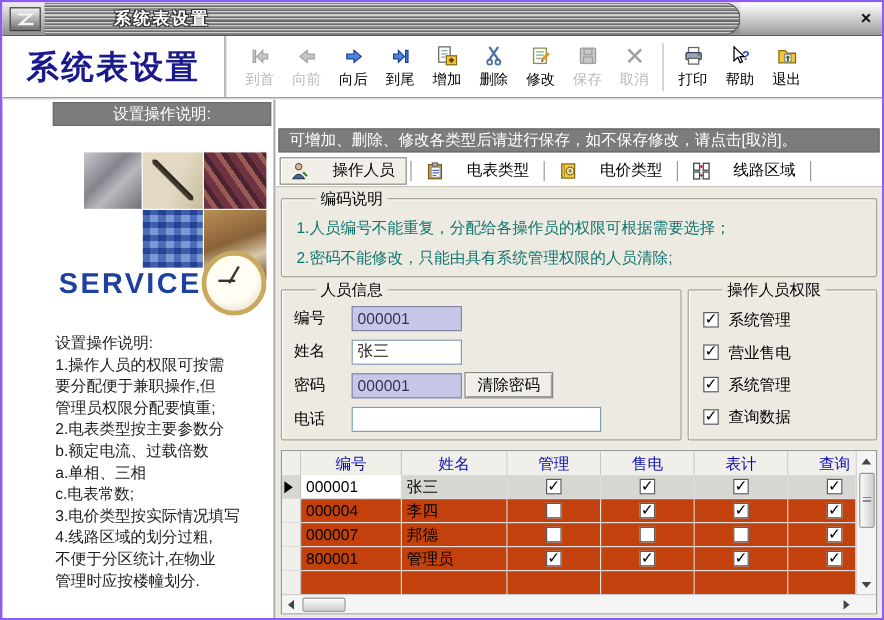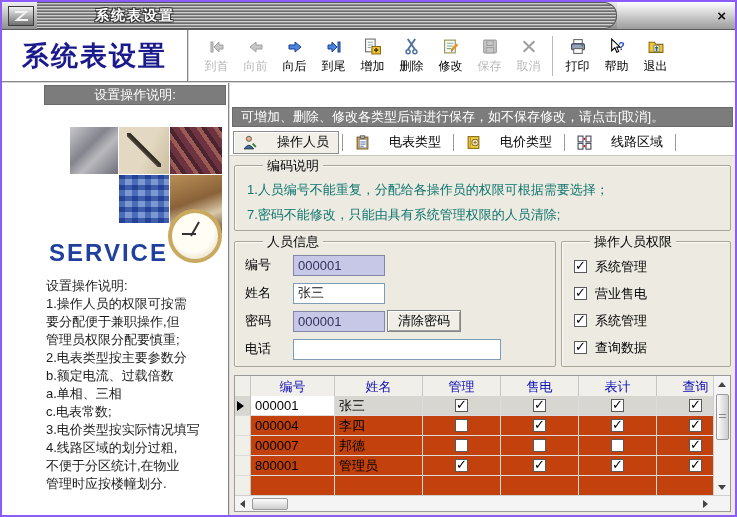--- a/index.html
+++ b/index.html
@@ -37,21 +37,21 @@
   .sq { position:absolute; }
   .sq-tools   { left:28px;  top:20px;  width:48px; height:47px; background:linear-gradient(135deg,#c8c8cc 0%,#84848e 40%,#b9b9bd 60%,#6e6e78 100%); }
   .sq-pen     { left:77px;  top:20px;  width:50px; height:47px; background:linear-gradient(115deg,#e3d9c2 55%,#c9bc9e 100%); }
   .sq-pen::after { content:""; position:absolute; left:8px; top:6px; width:34px; height:34px; background:linear-gradient(45deg,transparent 44%,#4a4238 46%,#2c261e 54%,transparent 56%); }
   .sq-pencil  { left:128px; top:20px;  width:52px; height:47px; background:repeating-linear-gradient(55deg,#6e3340 0 6px,#9c5a54 6px 10px,#4c2430 10px 14px); }
   .sq-keys    { left:77px;  top:68px;  width:50px; height:48px; background:repeating-linear-gradient(0deg,#5c7cc0 0 5px,#b9cbe9 5px 11px), repeating-linear-gradient(90deg,#6888c8 0 6px,#aac0e4 6px 13px); background-blend-mode:multiply; }
   .sq-biz     { left:128px; top:68px;  width:52px; height:58px; background:linear-gradient(160deg,#b98e57 0%,#8a6238 45%,#d9c9a9 70%,#6d4c2c 100%); }
   .watch { left:126px; top:102px; width:54px; height:54px; border-radius:50%; border:4px solid #c9a95f; background:radial-gradient(circle at 45% 40%, #fffdf4 55%, #d9cfae 100%); position:absolute; }
   .watch::before { content:""; position:absolute; left:22px; top:8px; width:2px; height:16px; background:#333; transform:rotate(30deg); }
   .watch::after  { content:""; position:absolute; left:10px; top:20px; width:14px; height:2px; background:#333; }
-  .service { position:absolute; left:7px; top:132px; font-size:24px; font-weight:bold; color:#20409e; letter-spacing:2px; }
+  .service { position:absolute; left:7px; top:116px; font-size:24px; font-weight:bold; color:#20409e; letter-spacing:2px; }
 
   .instructions { padding:2px 3px 0 4px; color:#1c1c1c; font-size:13px; line-height:18px; white-space:nowrap; }
 
   
   .right { flex:1; background:#fff; display:flex; flex-direction:column; min-width:0; }
   .right .gray-bar { padding-left:8px;margin-top:24px; }
   .tabs { height:26px; display:flex; align-items:center; padding-left:3px; background:#fff; }
   .tab { height:23px; display:flex; align-items:center; gap:19px; padding:0 9px; font-size:13px; color:#000; cursor:default; }
   .tab.active { background:#f1efe7; border:1px solid #8c8c8c; box-shadow:inset 1px 1px 0 #fff; }
   .vsep { width:1px; height:17px; background:#9a9a9a; margin:0 3px; }
@@ -66,21 +66,21 @@
 
   .midrow { margin-top:10px; display:flex; gap:5px; height:126px; flex:none; }
   .gb-person { flex:1; padding:10px 6px 0 10px; }
   .frow { display:flex; align-items:center; height:26px; margin-bottom:2px; }
   .flabel { width:48px; font-size:13px; color:#000; }
   .tinput { height:21px; border:1px solid #7f9db9; background:#fff; font-size:13px; padding:0 4px; font-family:inherit; color:#111; }
   .tinput.dis { background:#c7c7e8; border:1px solid #8585a8; color:#33335a; }
   .w90 { width:92px; } .w200 { width:208px; }
   .clear-btn { margin-left:2px; height:22px; padding:0 10px; font-size:13px; background:#f0eee6; border:1px solid #858585; box-shadow:inset 1px 1px 0 #fff, inset -1px -1px 0 #9e9e9e; cursor:default;font-family:Liberation Mono, monospace; }
 
-  .gb-perms { width:170px; padding:11px 0 0 12px; }
+  .gb-perms { width:158px; padding:11px 0 0 12px; }
   .perm { display:flex; align-items:center; gap:8px; height:27px; }
   .cb { width:13px; height:13px; border:1px solid #5a5a5a; background:#fff; position:relative; flex:none; }
   .cb.on::after { content:"✓"; position:absolute; left:0px; top:-3px; font-size:13px; font-weight:bold; color:#000; }
   .perm-lbl { font-size:13px; }
 
   
   .gridwrap { margin-top:8px; flex:1; background:#fff; border:1px solid #9a9a9a; display:flex; flex-direction:column; min-height:0; }
   .gridmain { flex:1; display:flex; min-height:0; }
   .gridtable { flex:1; display:grid; grid-template-columns:16px 84px 88px 78px 78px 78px 78px 1fr; grid-auto-rows:20px; align-content:start; overflow:hidden; }
   .gridtable .hc { height:22px; background:#f0efe9; border-right:1px solid #c6c6c6; border-bottom:1px solid #b9b9b9; color:#0a0ab4; font-size:13px; display:flex; align-items:center; justify-content:center; }
@@ -322,21 +322,21 @@
           <span>线路区域</span>
         </div>
         <div class="vsep"></div>
       </div>
 
       <div class="content">
 
         <div class="gb gb-notes">
           <span class="leg">编码说明</span>
           <div class="note-line">1.人员编号不能重复，分配给各操作员的权限可根据需要选择；</div>
-          <div class="note-line">7.密码不能修改，只能由具有系统管理权限的人员清除;</div>
+          <div class="note-line">2.密码不能修改，只能由具有系统管理权限的人员清除;</div>
         </div>
 
         <div class="midrow">
 
           <div class="gb gb-person">
             <span class="leg">人员信息</span>
             <div class="frow">
               <span class="flabel">编号</span>
               <input class="tinput dis w90" readonly="" value="000001" style="">
             </div>

